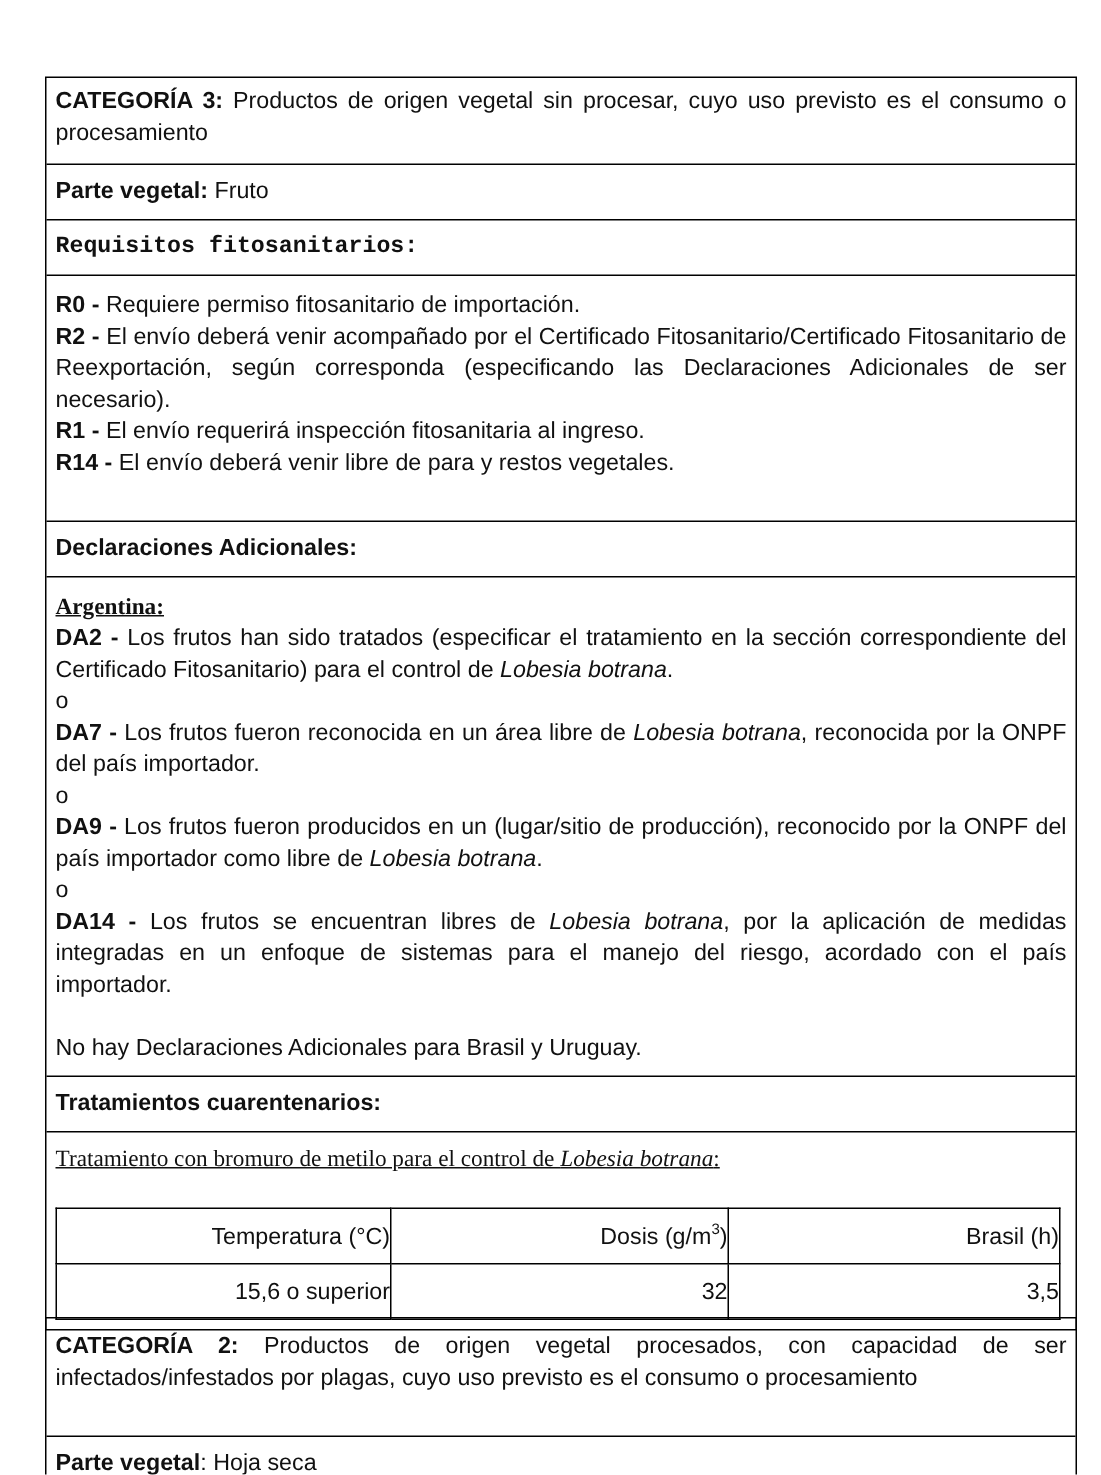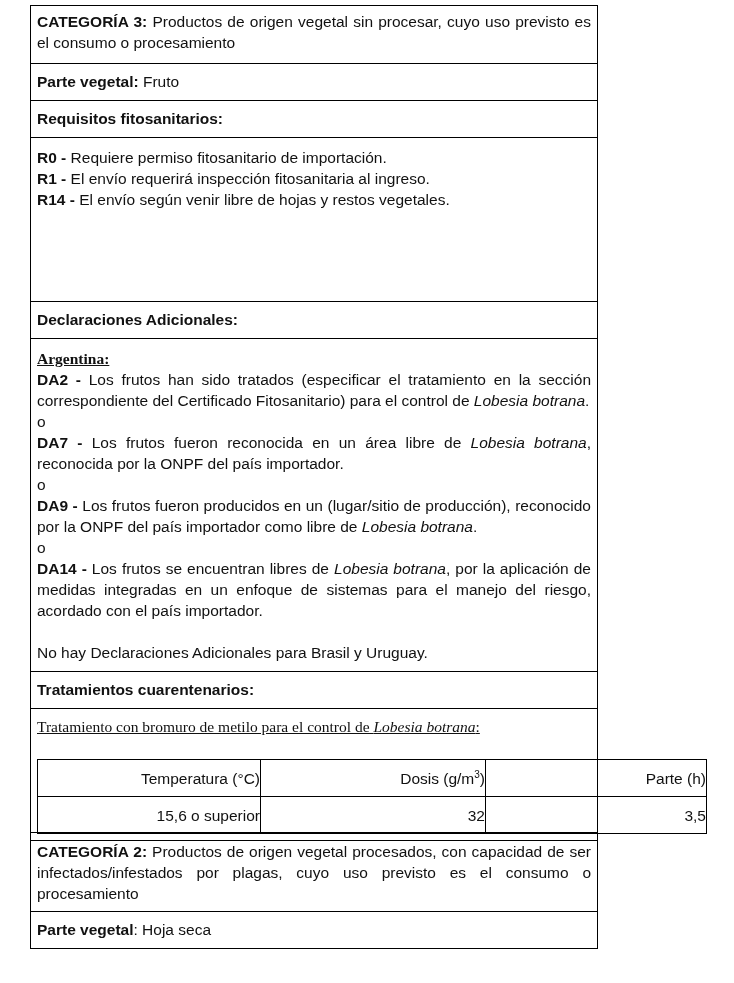--- a/index.html
+++ b/index.html
@@ -2,22 +2,22 @@
 <html><head>
 <meta charset="utf-8">
 <style>
   html, body { margin: 0; padding: 0; background: #ffffff; }
   body {
     width: 734px; height: 983px; position: relative; overflow: hidden;
     font-family: "Liberation Sans", sans-serif; font-size: 15.5px; color: #111111;
     line-height: 21px;
   }
   .box {
-    position: absolute; left: 30px; width: 568px;
-    border: 1.5px solid #000; box-sizing: border-box;
+    position: absolute; left: 30px; width: 688px;
+    border: 1.5px solid #000; box-sizing: border-box; margin-top: 46px;
   }
   #cat3 { top: 5px; height: 836px; }
   #cat2 { top: 832px; height: 117px; }
   .row { border-bottom: 1.5px solid #000; padding: 5px 6px 5px 6px; box-sizing: border-box; }
   .row:last-child { border-bottom: none; }
   .justify { text-align: justify; text-align-last: left; }
   b { font-weight: bold; }
   .u { text-decoration: underline; font-family: Liberation Serif, serif; }
   i { font-style: italic; }
   .line { display: block; }
@@ -33,27 +33,28 @@
 </head>
 <body>
 
 <div id="cat3" class="box">
   <div class="row justify" style="height:58px;">
     <b>CATEGORÍA 3:</b><span> Productos de origen vegetal sin procesar, cuyo uso previsto es el consumo o procesamiento</span>
   </div>
   <div class="row" style="height:37px; padding-top:7px;">
     <b>Parte vegetal:</b><span> Fruto</span>
   </div>
-  <div class="row" style="height:37px; padding-top:7px;">
+  <div class="row" style="height:37px; padding-top:7px;font-family:Liberation Mono, monospace;">
     <b>Requisitos fitosanitarios:</b>
   </div>
   <div class="row justify" style="height:164px; padding-top:9px;">
     <div class="line"><b>R0 -</b><span> Requiere permiso fitosanitario de importación.</span></div>
+    <div class="justify"><b>R2 -</b><span> El envío deberá venir acompañado por el Certificado Fitosanitario/Certificado Fitosanitario de Reexportación, según corresponda (especificando las Declaraciones Adicionales de ser necesario).</span></div>
     <div class="line"><b>R1 -</b><span> El envío requerirá inspección fitosanitaria al ingreso.</span></div>
-    <div class="line"><b>R14 -</b><span> El envío según venir libre de hojas y restos vegetales.</span></div>
+    <div class="line"><b>R14 -</b><span> El envío deberá venir libre de para y restos vegetales.</span></div>
   </div>
   <div class="row" style="height:37px; padding-top:7px;">
     <b>Declaraciones Adicionales:</b>
   </div>
   <div class="row" style="height:333px; padding-top:9px;">
     <div><b class="u">Argentina:</b></div>
     <div class="justify"><b>DA2 -</b><span> Los frutos han sido tratados (especificar el tratamiento en la sección correspondiente del Certificado Fitosanitario) para el control de </span><i>Lobesia botrana</i><span>.</span></div>
     <div>o</div>
     <div class="justify"><b>DA7 -</b><span> Los frutos fueron reconocida en un área libre de </span><i>Lobesia botrana</i><span>, reconocida por la ONPF del país importador.</span></div>
     <div>o</div>
@@ -67,21 +68,21 @@
     <b>Tratamientos cuarentenarios:</b>
   </div>
   <div class="row" style="height:130px; padding-top:7px; padding-left:6px;">
     <div class="u"><span>Tratamiento con bromuro de metilo para el control de </span><i>Lobesia botrana</i><span>:</span></div>
     <div style="height:22px;"></div>
     <table class="treat">
       <tbody>
           <tr>
         <td style="width:222px;">Temperatura (°C)</td>
         <td style="width:224px;"><span>Dosis (g/m</span><sup>3</sup><span>)</span></td>
-        <td>Parte (h)</td>
+        <td>Brasil (h)</td>
       </tr>
       <tr>
         <td>15,6 o superior</td>
         <td>32</td>
         <td>3,5</td>
       </tr>
     </tbody>
       </table>
   </div>
 </div>

